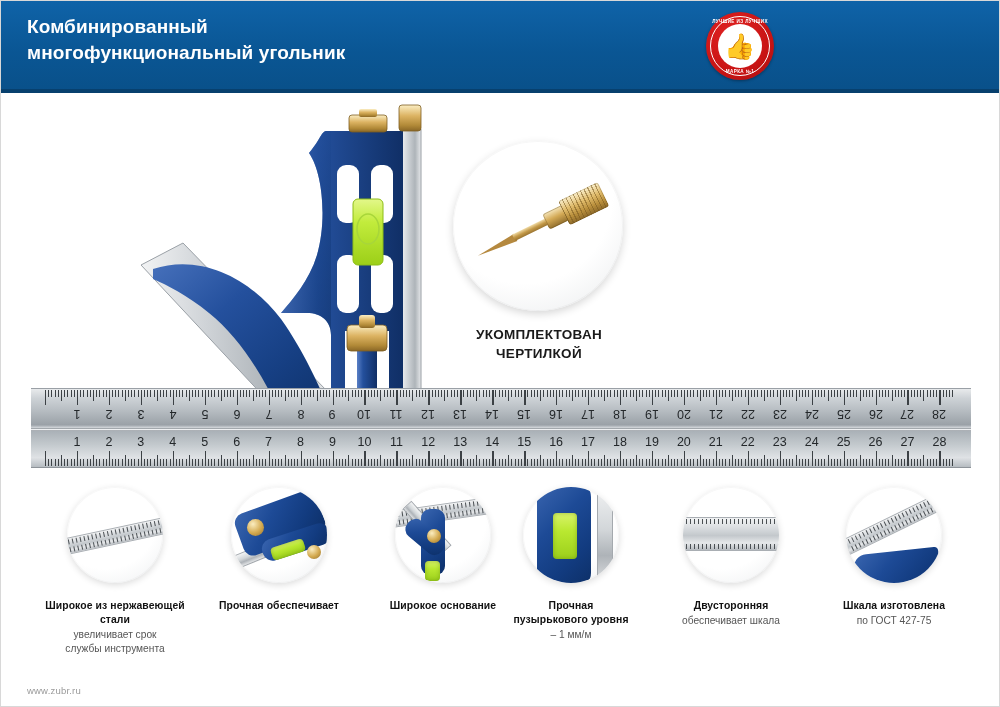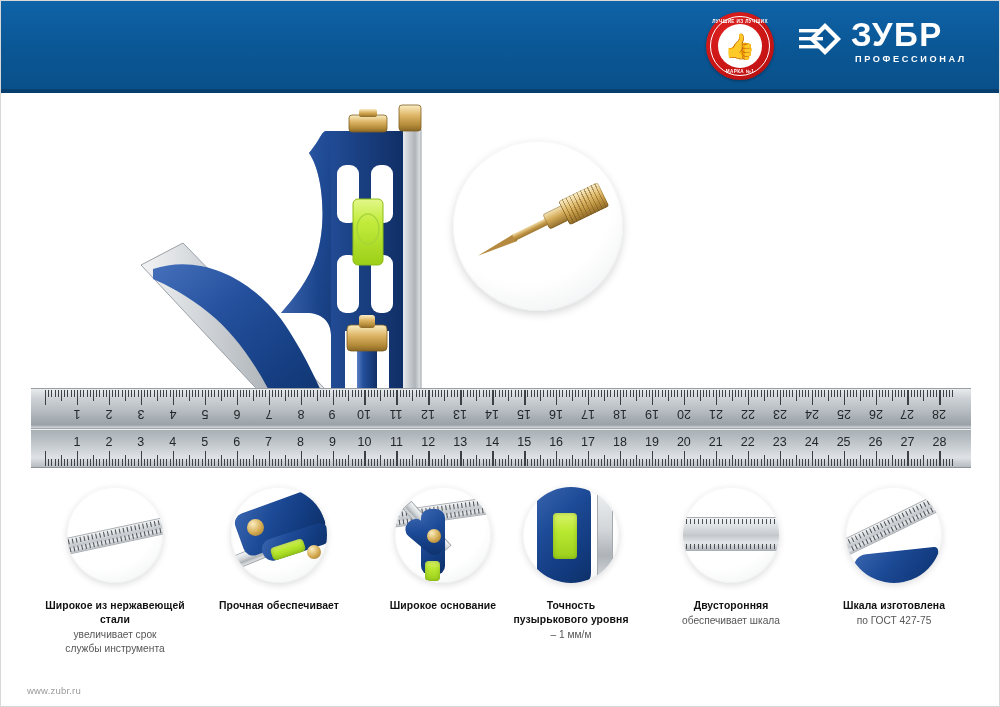--- a/index.html
+++ b/index.html
@@ -241,43 +241,32 @@
     font-size:9.5px; color:#9a9a9a; letter-spacing:.2px;
   }
 </style>
 </head>
 <body>
 
 <div class="page">
 
   <div class="header">
 
+    <div class="header-title">Комбинированный
+многофункциональный угольник</div>
 
     <div class="badge">
       <div class="badge-ring"></div>
       <div class="badge-txt-top">ЛУЧШИЕ ИЗ ЛУЧШИХ</div>
       <div class="badge-inner">
         <div class="badge-thumb">👍</div>
       </div>
       <div class="badge-txt-bot">МАРКА №1</div>
     </div>
 
-    <div class="logo">
-      <div class="logo-mark">
-        <svg width="44" height="32" viewBox="0 0 44 32">
-          <polygon points="26,0 42,16 26,32 10,16" fill="#ffffff"></polygon>
-          <polygon points="26,6 36,16 26,26 16,16" fill="#0a5694"></polygon>
-          <rect x="0" y="6" width="20" height="3.4" fill="#ffffff"></rect>
-          <rect x="0" y="14" width="24" height="3.4" fill="#ffffff"></rect>
-          <rect x="0" y="22" width="20" height="3.4" fill="#ffffff"></rect>
-        </svg>
-      </div>
-      <div class="logo-word">ЗУБР</div>
-      <div class="logo-sub">ПРОФЕССИОНАЛ</div>
-    </div>
   </div>
 
   <div class="hero">
 
     <div class="tool">
       <svg width="320" height="330" viewBox="0 0 320 330">
         <defs>
           <linearGradient id="blueA" x1="0" y1="0" x2="1" y2="1">
             <stop offset="0%" stop-color="#4670bb"></stop>
             <stop offset="35%" stop-color="#24509d"></stop>
@@ -358,20 +347,22 @@
     </div>
 
     <div class="scriber-circle">
       <div class="scriber">
         <div class="scriber-tip"></div>
         <div class="scriber-shaft"></div>
         <div class="scriber-collar"></div>
         <div class="scriber-handle"></div>
       </div>
     </div>
+    <div class="scriber-caption">УКОМПЛЕКТОВАН
+ЧЕРТИЛКОЙ</div>
 
     <div class="ruler">
       <div class="tickrow top" id="ticks-top">
           <div class="tick" style="left: 14px; width: 1.4px; height: 15px;"></div>
           <div class="tick" style="left: 17.19px; height: 7px;"></div>
           <div class="tick" style="left: 20.39px; height: 7px;"></div>
           <div class="tick" style="left: 23.58px; height: 7px;"></div>
           <div class="tick" style="left: 26.78px; height: 7px;"></div>
           <div class="tick" style="left: 29.97px; height: 11px;"></div>
           <div class="tick" style="left: 33.17px; height: 7px;"></div>
@@ -1140,21 +1131,21 @@
          <div class="fcap-t">Широкое основание</div>
        </div>
       </div>
       <div class="feature" style="left: 485px;">
         <div class="fcircle">
           <div class="mini-blue" style="left:14px;top:-4px;width:54px;height:104px;border-radius:14px;"></div>
                 <div class="mini-vial" style="left:30px;top:26px;width:24px;height:46px;"></div>
                 <div class="mini-steel" style="left:74px;top:-4px;width:16px;height:104px;"></div>
         </div>
        <div class="fcap">
-         <div class="fcap-t">Точность
+         <div class="fcap-t">Прочная
 пузырькового уровня</div>
          <div class="fcap-d">– 1 мм/м</div>
        </div>
       </div>
       <div class="feature" style="left: 645px;">
         <div class="fcircle">
           <div class="mini-ruler" style="left:-10px;top:30px;width:116px;height:34px;">
             <div class="mt" style="left: 12px;"></div>
             <div class="mb" style="left: 12px;"></div>
             <div class="mt" style="left: 16px;"></div>

